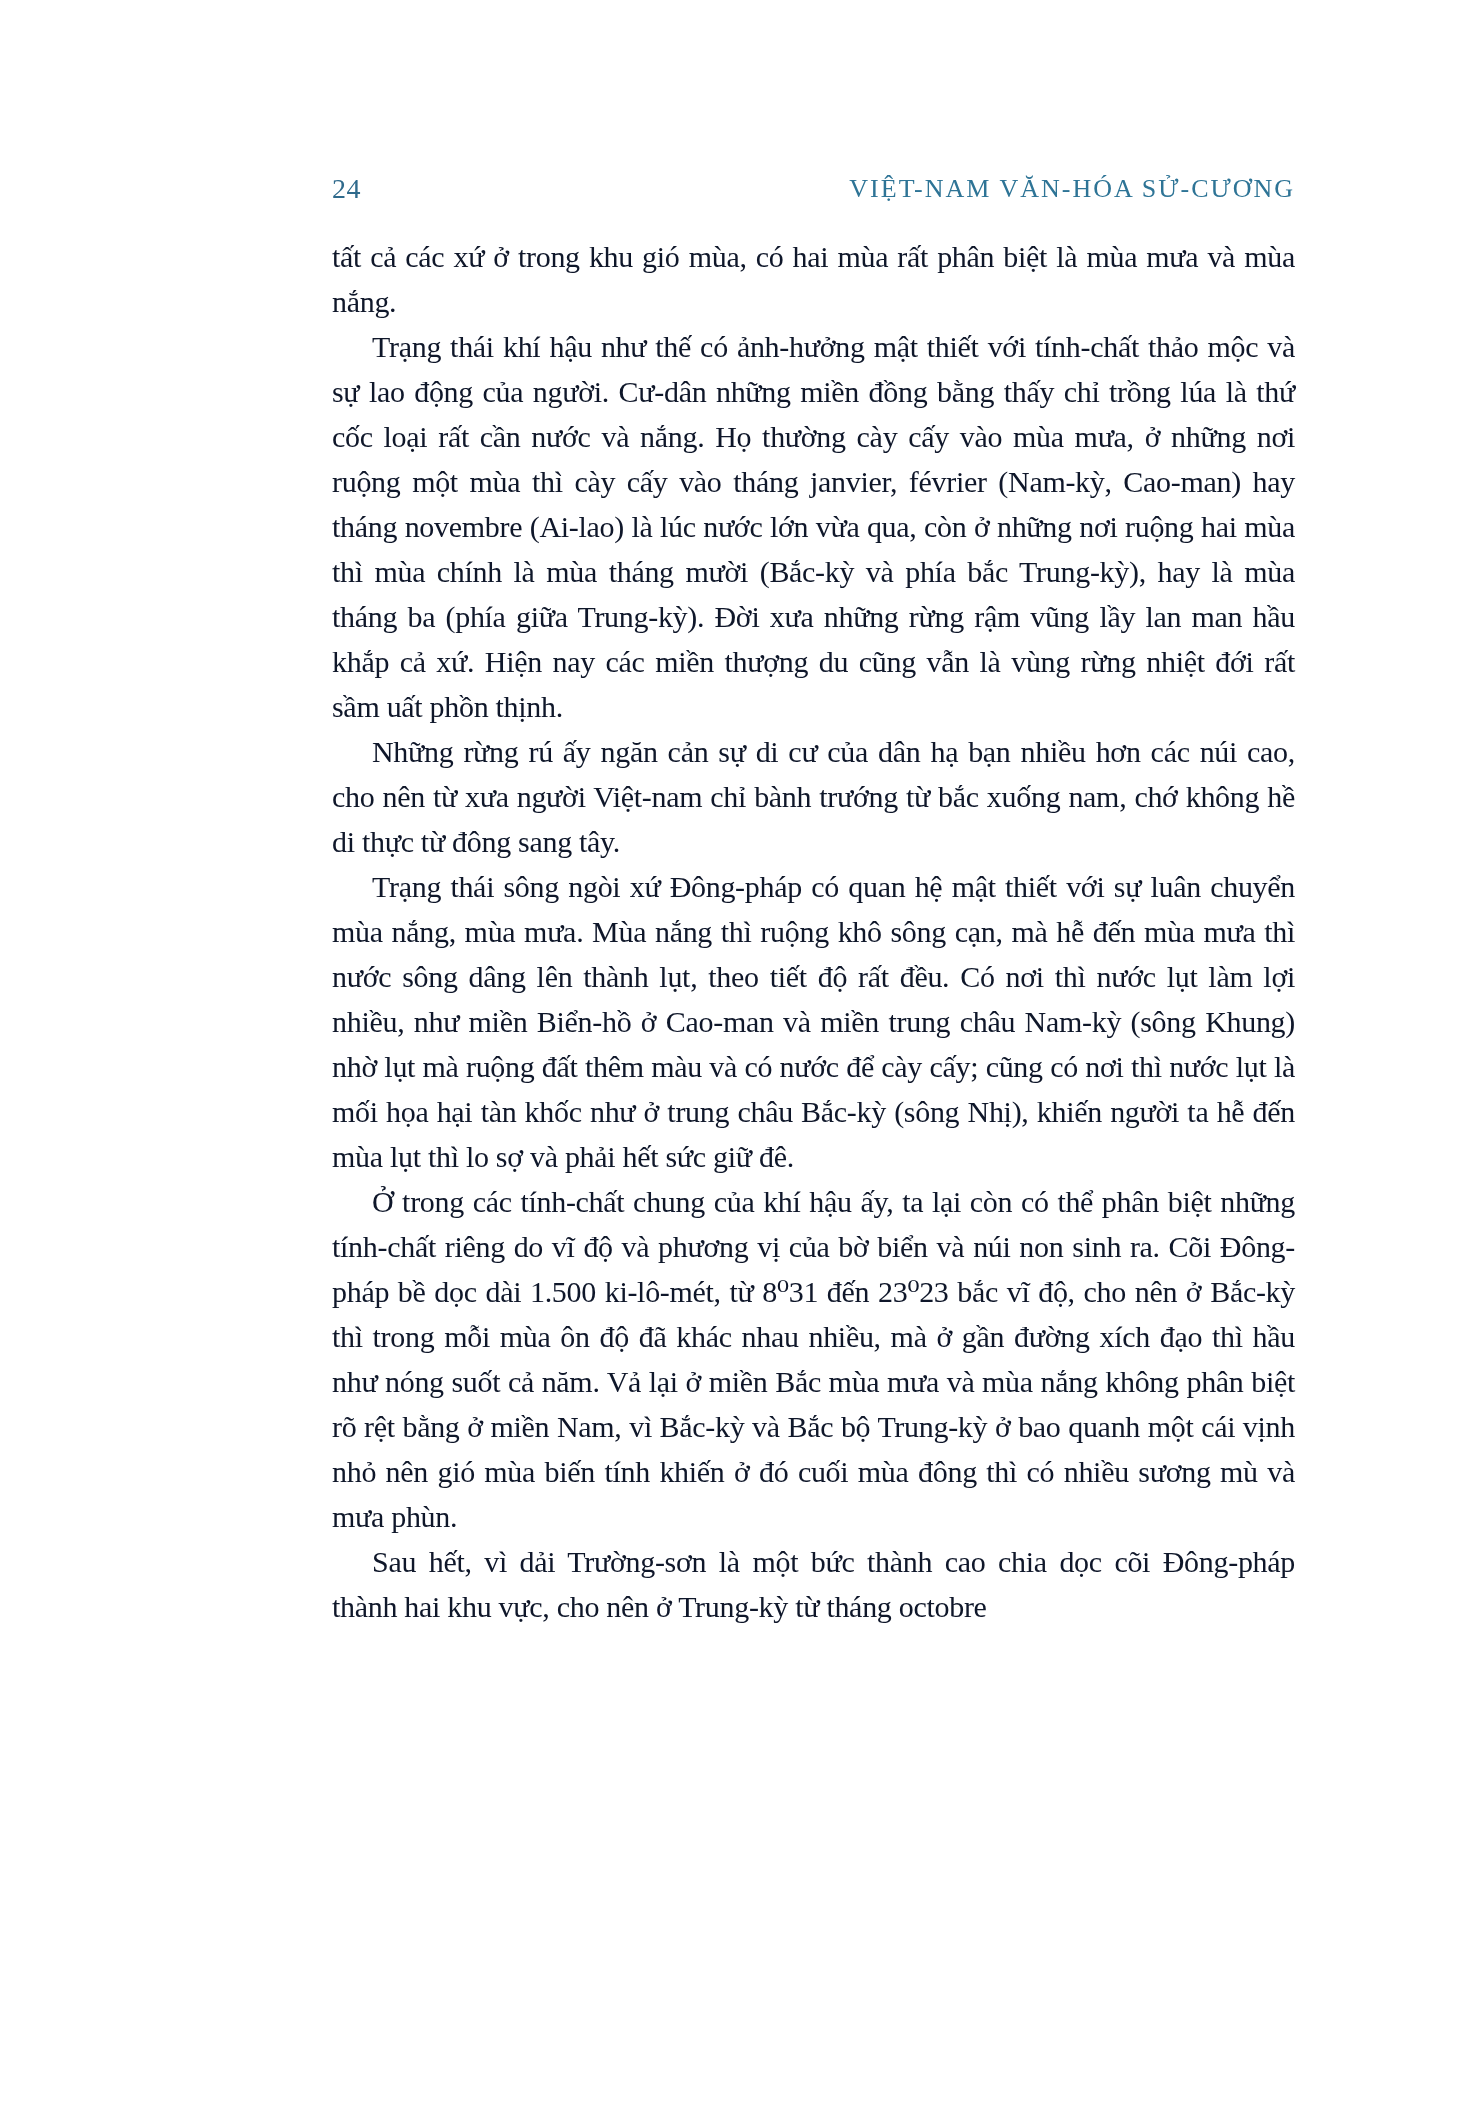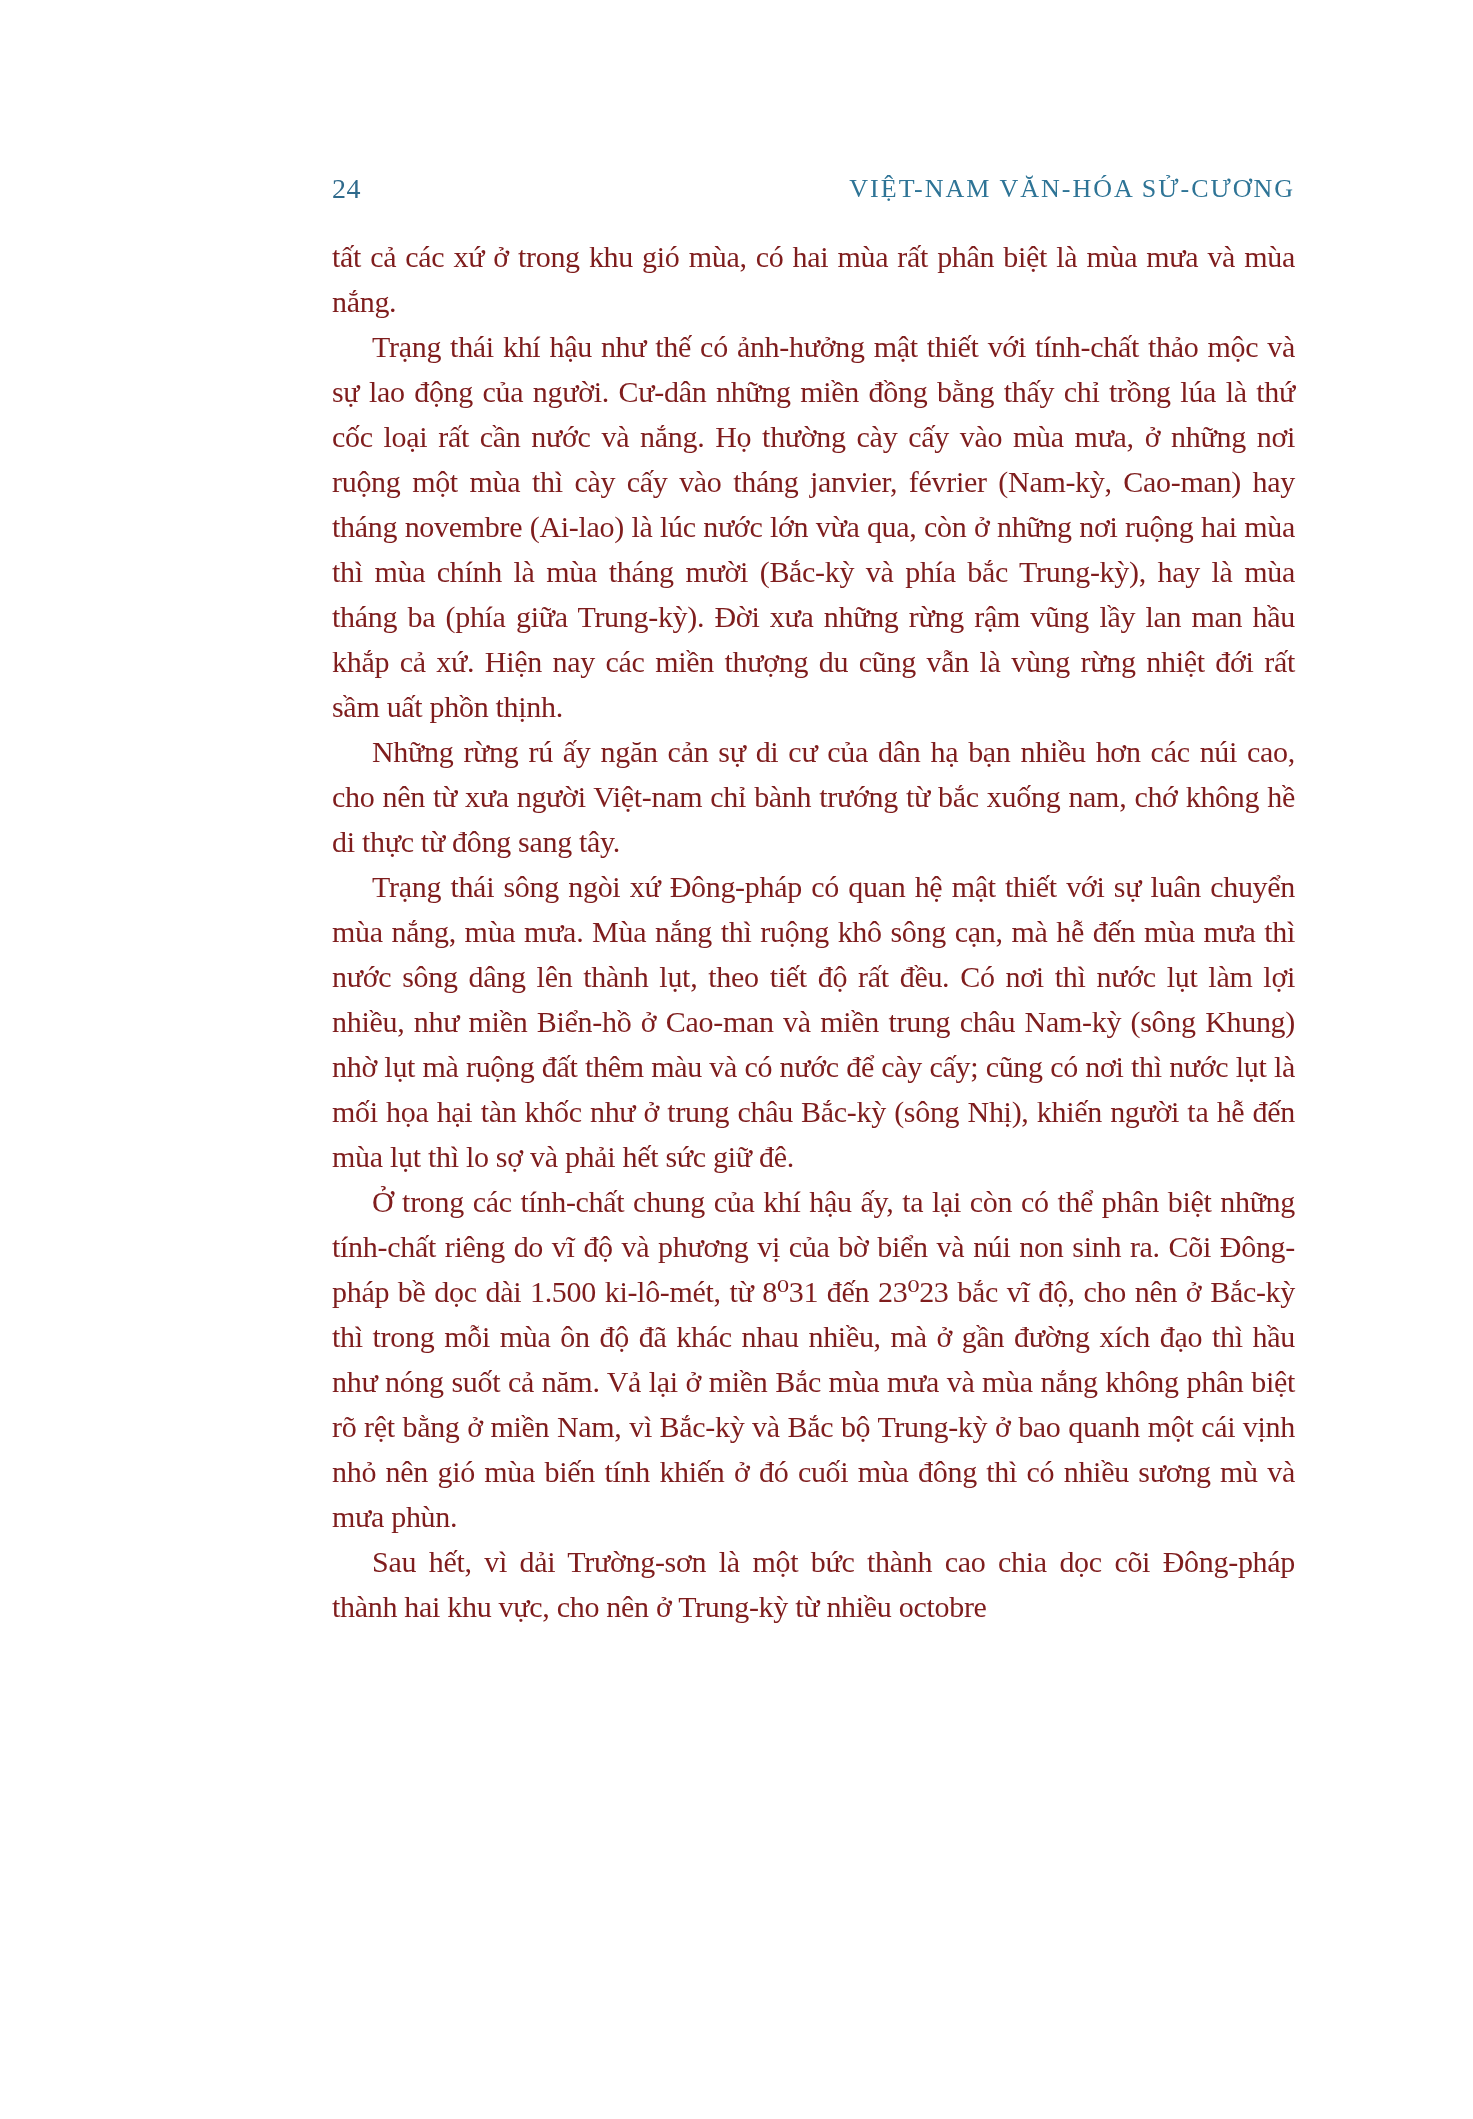--- a/index.html
+++ b/index.html
@@ -63,23 +63,23 @@
 </head>
 <body>
 
 <div class="page" style="background: rgb(255, 255, 255);">
 
   <div class="running-head">
     <div class="page-number" style="color: rgb(47, 106, 140);">24</div>
     <div class="header-title" style="color: rgb(46, 116, 150);">VIỆT-NAM VĂN-HÓA SỬ-CƯƠNG</div>
   </div>
 
-  <div class="body-text" style="color: #7f1d1d;">
+  <div class="body-text" style="color: #0f172a;">
 
   <p class="">tất cả các xứ ở trong khu gió mùa, có hai mùa rất phân biệt là mùa mưa và mùa nắng.</p>
       <p class="indent">Trạng thái khí hậu như thế có ảnh-hưởng mật thiết với tính-chất thảo mộc và sự lao động của người. Cư-dân những miền đồng bằng thấy chỉ trồng lúa là thứ cốc loại rất cần nước và nắng. Họ thường cày cấy vào mùa mưa, ở những nơi ruộng một mùa thì cày cấy vào tháng janvier, février (Nam-kỳ, Cao-man) hay tháng novembre (Ai-lao) là lúc nước lớn vừa qua, còn ở những nơi ruộng hai mùa thì mùa chính là mùa tháng mười (Bắc-kỳ và phía bắc Trung-kỳ), hay là mùa tháng ba (phía giữa Trung-kỳ). Đời xưa những rừng rậm vũng lầy lan man hầu khắp cả xứ. Hiện nay các miền thượng du cũng vẫn là vùng rừng nhiệt đới rất sầm uất phồn thịnh.</p>
       <p class="indent">Những rừng rú ấy ngăn cản sự di cư của dân hạ bạn nhiều hơn các núi cao, cho nên từ xưa người Việt-nam chỉ bành trướng từ bắc xuống nam, chớ không hề di thực từ đông sang tây.</p>
       <p class="indent">Trạng thái sông ngòi xứ Đông-pháp có quan hệ mật thiết với sự luân chuyển mùa nắng, mùa mưa. Mùa nắng thì ruộng khô sông cạn, mà hễ đến mùa mưa thì nước sông dâng lên thành lụt, theo tiết độ rất đều. Có nơi thì nước lụt làm lợi nhiều, như miền Biển-hồ ở Cao-man và miền trung châu Nam-kỳ (sông Khung) nhờ lụt mà ruộng đất thêm màu và có nước để cày cấy; cũng có nơi thì nước lụt là mối họa hại tàn khốc như ở trung châu Bắc-kỳ (sông Nhị), khiến người ta hễ đến mùa lụt thì lo sợ và phải hết sức giữ đê.</p>
       <p class="indent">Ở trong các tính-chất chung của khí hậu ấy, ta lại còn có thể phân biệt những tính-chất riêng do vĩ độ và phương vị của bờ biển và núi non sinh ra. Cõi Đông-pháp bề dọc dài 1.500 ki-lô-mét, từ 8⁰31 đến 23⁰23 bắc vĩ độ, cho nên ở Bắc-kỳ thì trong mỗi mùa ôn độ đã khác nhau nhiều, mà ở gần đường xích đạo thì hầu như nóng suốt cả năm. Vả lại ở miền Bắc mùa mưa và mùa nắng không phân biệt rõ rệt bằng ở miền Nam, vì Bắc-kỳ và Bắc bộ Trung-kỳ ở bao quanh một cái vịnh nhỏ nên gió mùa biến tính khiến ở đó cuối mùa đông thì có nhiều sương mù và mưa phùn.</p>
-      <p class="indent">Sau hết, vì dải Trường-sơn là một bức thành cao chia dọc cõi Đông-pháp thành hai khu vực, cho nên ở Trung-kỳ từ nhiều octobre</p>
+      <p class="indent">Sau hết, vì dải Trường-sơn là một bức thành cao chia dọc cõi Đông-pháp thành hai khu vực, cho nên ở Trung-kỳ từ tháng octobre</p>
     </div>
 
 </div>
 
 </body></html>

